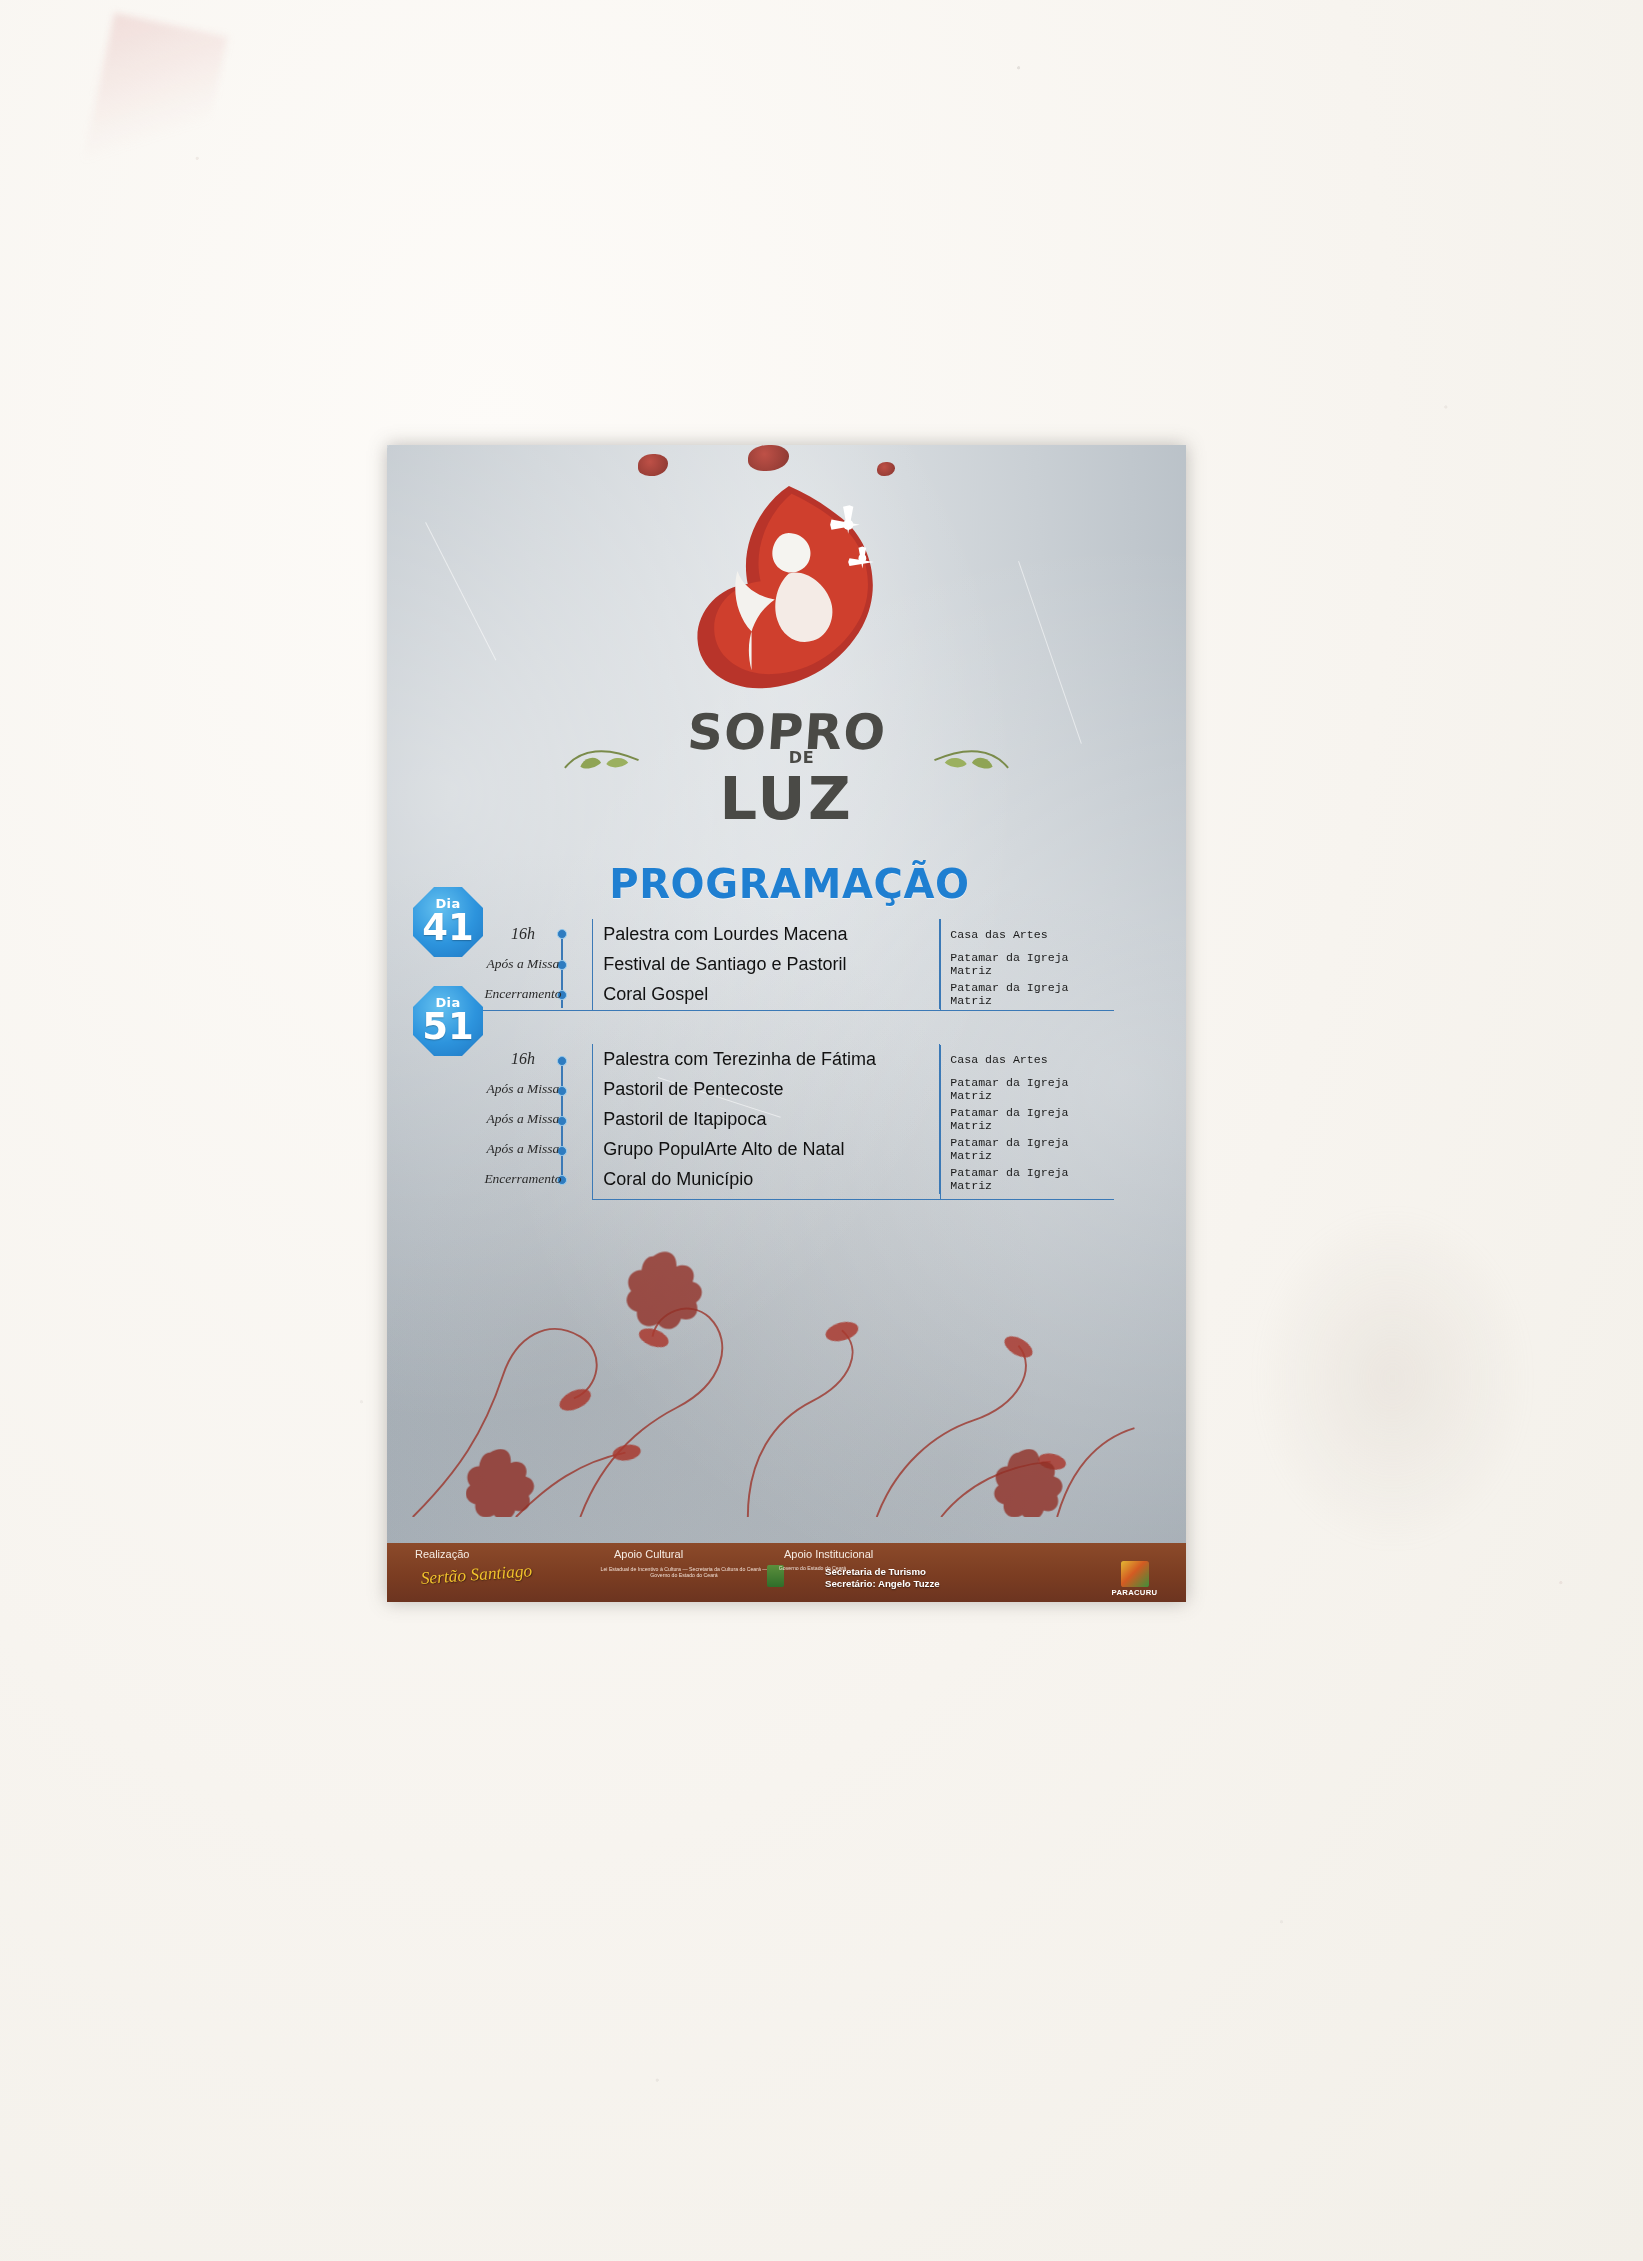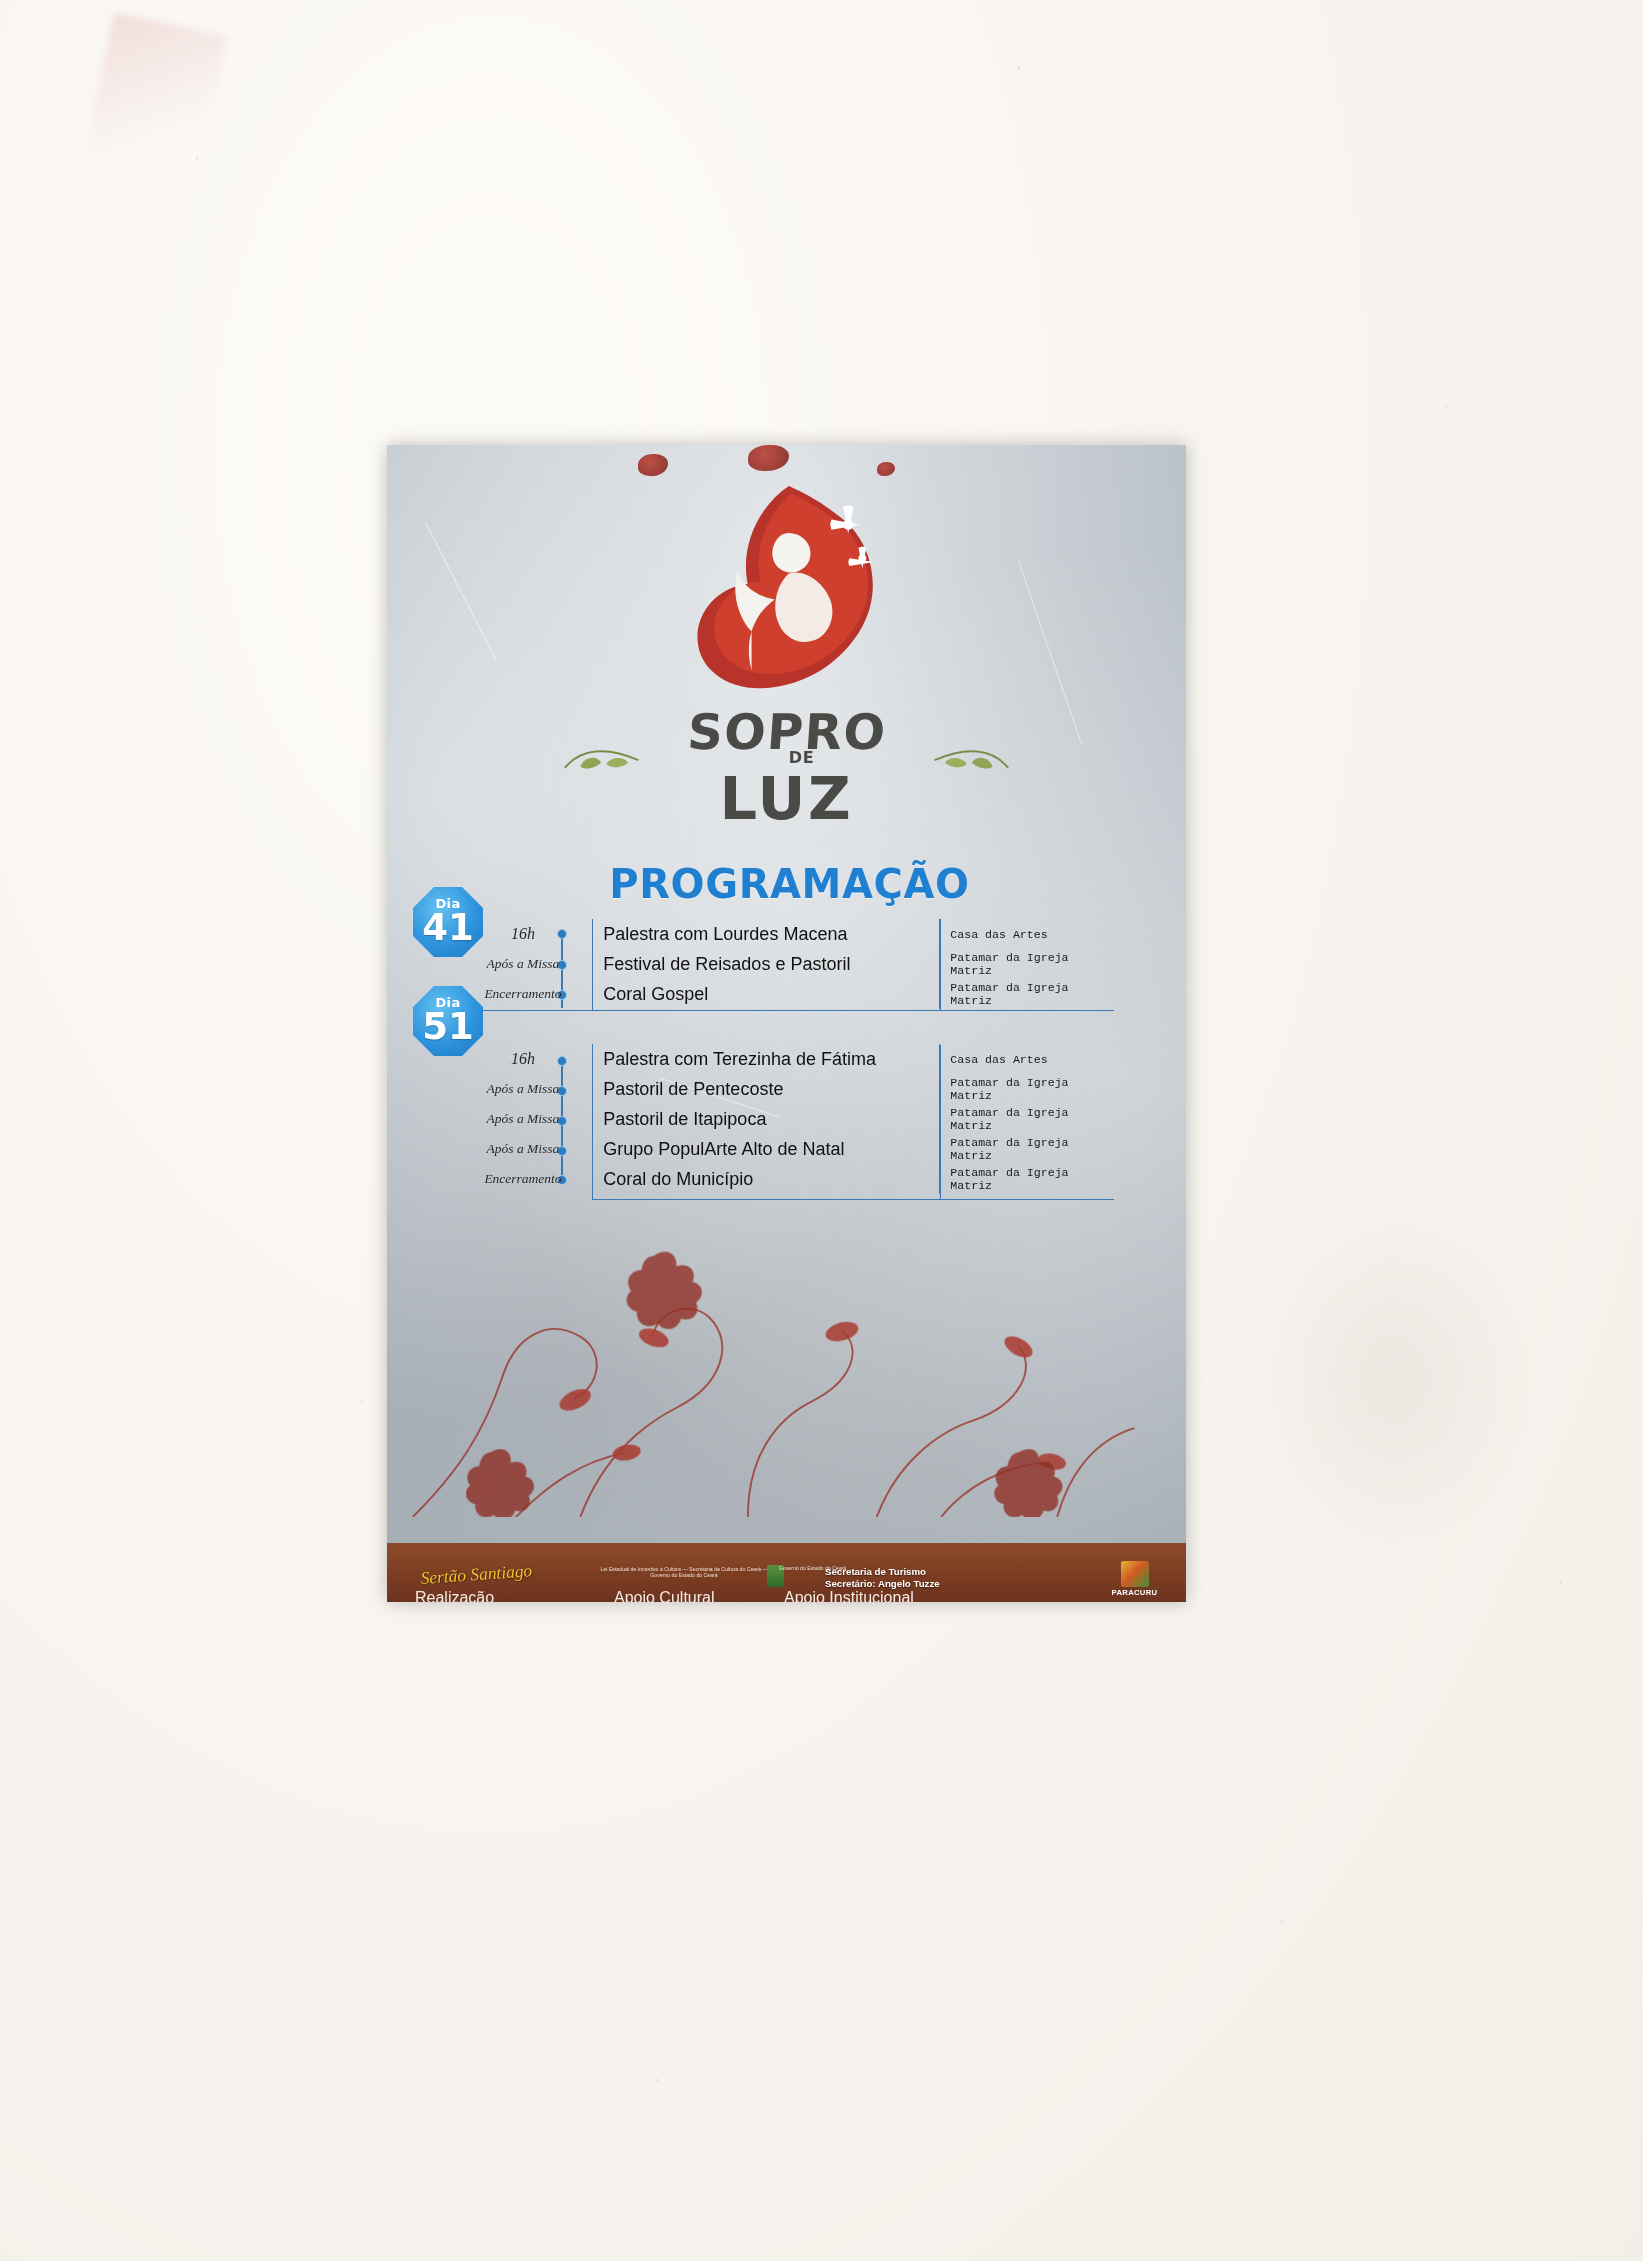--- a/index.html
+++ b/index.html
@@ -299,24 +299,23 @@
   .sponsor-bar {
     position: absolute;
     left: 0; bottom: 0;
     width: 100%;
     height: 59px;
     background: linear-gradient(180deg, #8c4a2a 0%, #7b3d22 55%, #6c3420 100%);
     color: #f3e6dc;
   }
   .sp-label {
     position: absolute;
-    font-size: 16px;
+    font-size: 11px;
     color: #f6ece4;
     font-family: "Liberation Sans", sans-serif;
-    margin-top: 41px;
   }
   .sp-realizacao { left: 28px;  top: 5.2px; }
   .sp-cultural   { left: 227px; top: 5.2px; }
   .sp-institu    { left: 397px; top: 5.2px; }
 
   .sp-brand-sertao {
     position: absolute;
     left: 34px; top: 20.6px;
     width: 116px; height: 31px;
     color: #f2c22c;
@@ -445,21 +444,21 @@
       <div class="bullet" style="top:71px;"></div>
 
       <div class="day-group">
         <div class="row">
           <div class="cell-time">16h</div>
           <div class="cell-act">Palestra com Lourdes Macena</div>
           <div class="cell-place">Casa das Artes</div>
         </div>
         <div class="row">
           <div class="cell-time small">Após a Missa</div>
-          <div class="cell-act">Festival de Reisados e Pastoril</div>
+          <div class="cell-act">Festival de Santiago e Pastoril</div>
           <div class="cell-place">Patamar da Igreja Matriz</div>
         </div>
         <div class="row">
           <div class="cell-time small">Encerramento</div>
           <div class="cell-act">Coral Gospel</div>
           <div class="cell-place">Patamar da Igreja Matriz</div>
         </div>
       </div>
 
       <div class="group-divider" style="top:91px;"></div>

